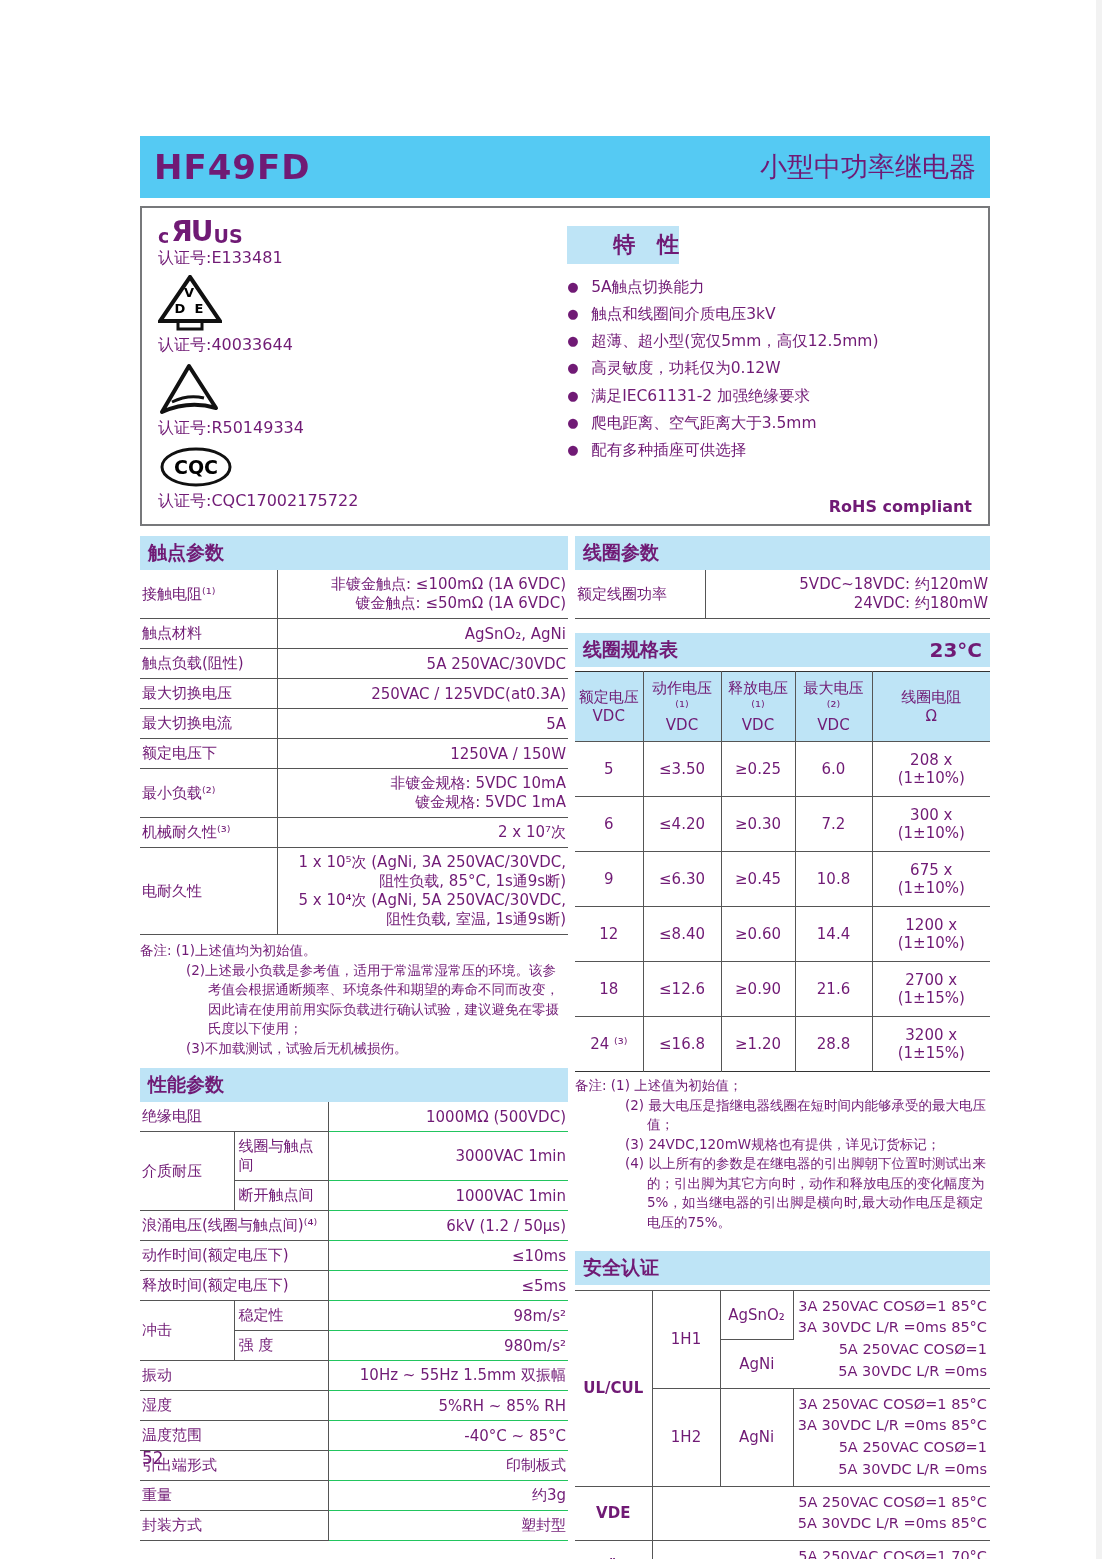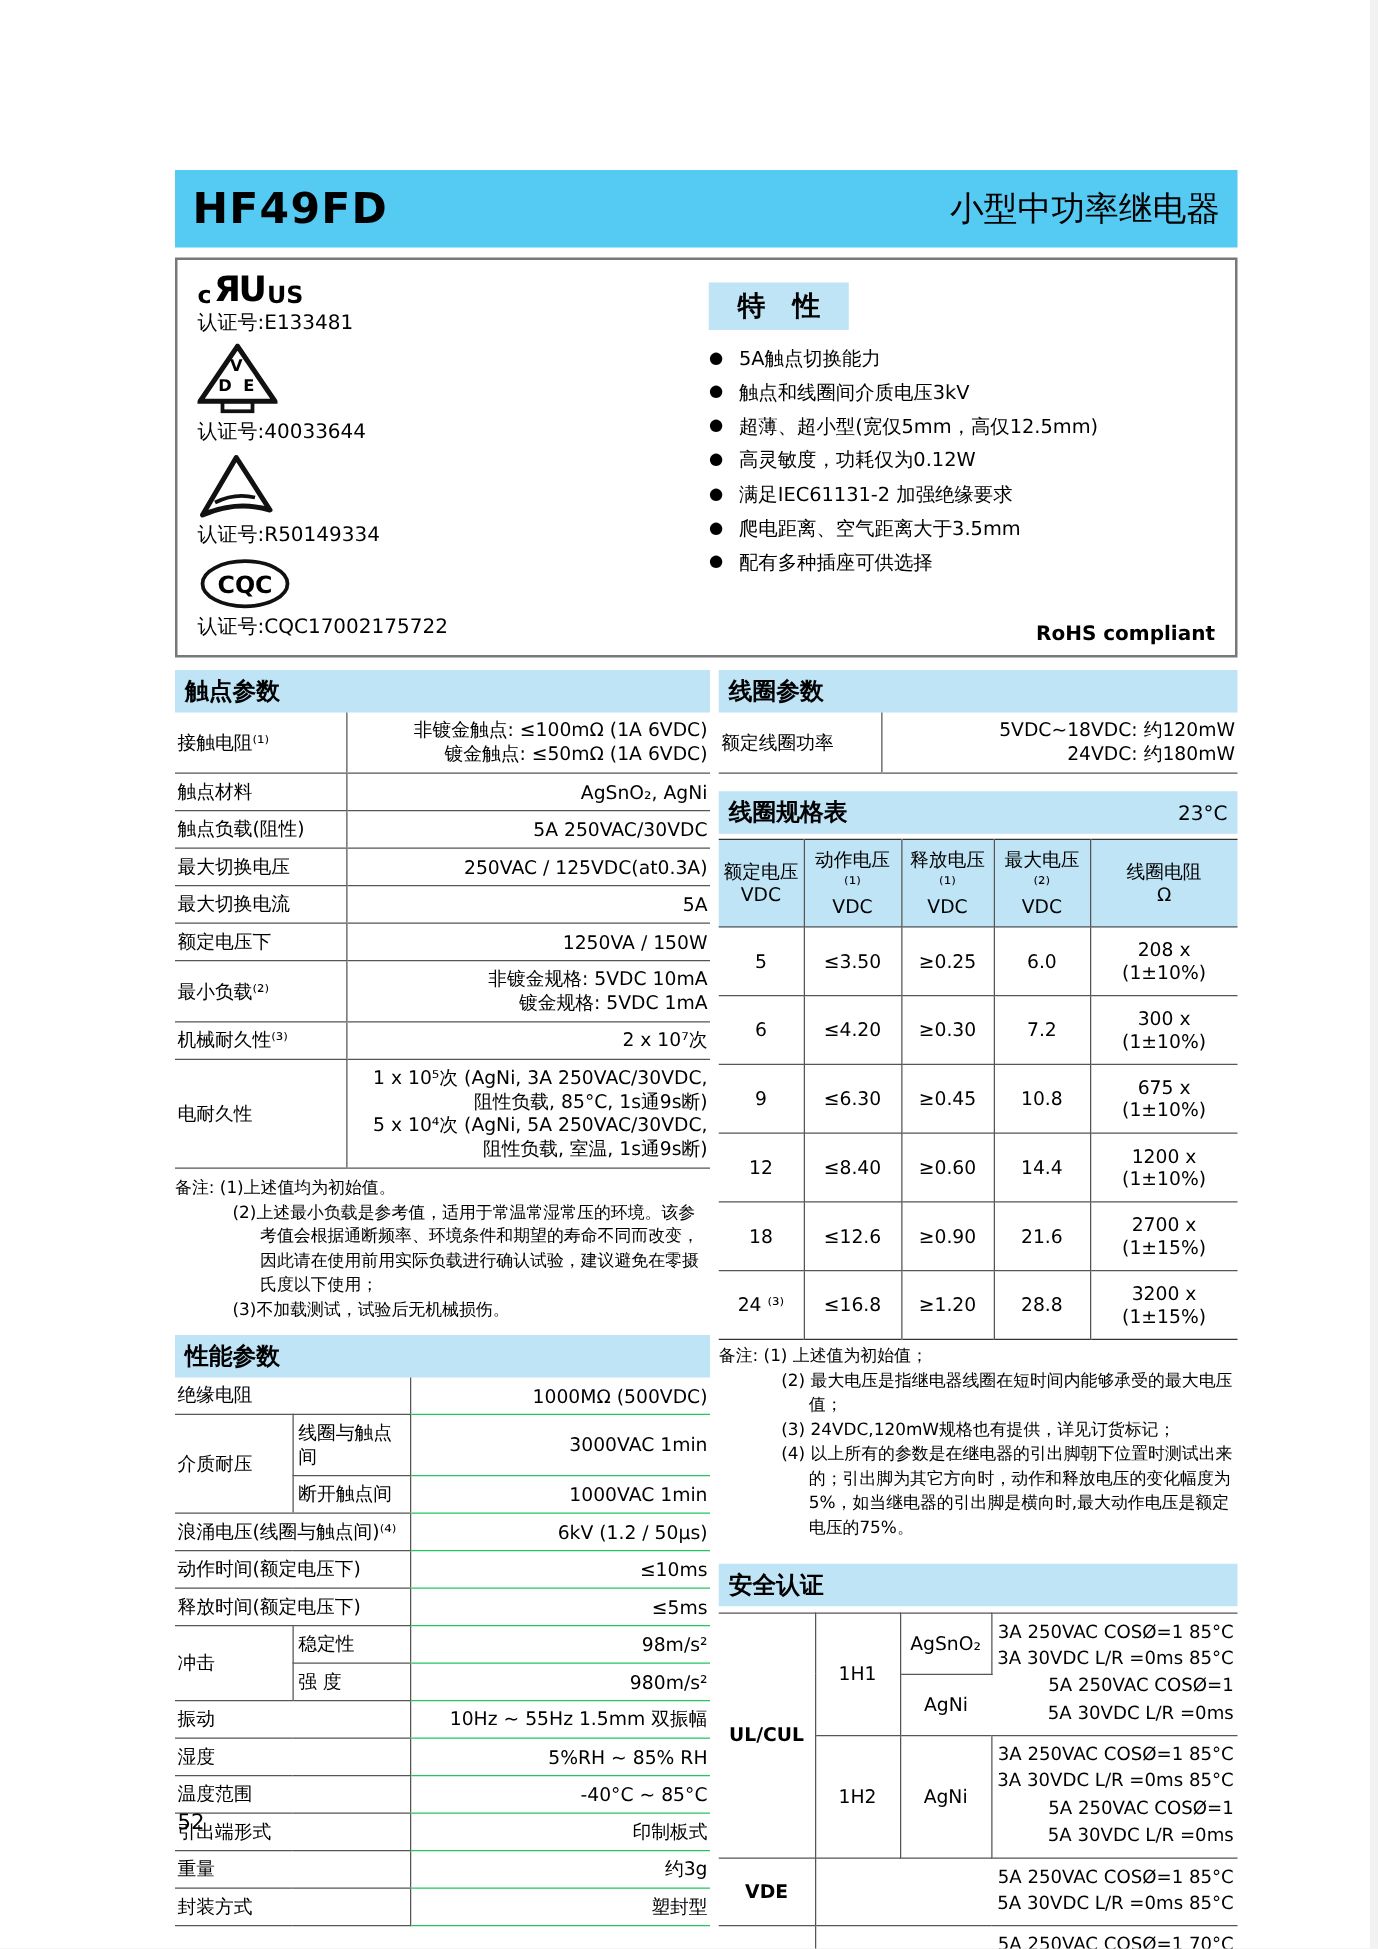--- a/index.html
+++ b/index.html
@@ -1,54 +1,54 @@
 <!DOCTYPE html>
 <html><head>
 <meta charset="utf-8">
 <style>
   * { margin:0; padding:0; box-sizing:border-box; }
   html,body { background:#e8e8e8; }
   .page {
     width:1102px; height:1559px; background:#ffffff; position:relative;
-    font-family:"DejaVu Sans","Liberation Sans",sans-serif; color:#000000;
+    font-family:"DejaVu Sans","Liberation Sans",sans-serif; color:#701a75;
     overflow:hidden; margin:0 auto; border-right:6px solid #f2f2f2;
   }
   .content { position:absolute; left:140px; top:136px; width:850px; }
 
   
   .banner { height:62px; background:#55caf3; display:flex; align-items:center;
     justify-content:space-between; padding:0 14px; }
   .banner .model { font-size:34px; font-weight:bold; letter-spacing:1px; }
   .banner .prod  { font-size:27px; font-weight:normal; }
 
   
   .certbox { border:2px solid #77787b; margin-top:8px; display:flex; min-height:252px; }
   .certcol { width:46%; padding:10px 8px 6px 16px; }
   .cert-item { margin-bottom:4px; }
   .cert-num { font-size:16px; margin:2px 0 6px 0; }
   .ul-logo { display:flex; align-items:flex-end; line-height:1; }
   .ul-logo .small { font-size:19px; font-weight:bold; }
   .ul-logo .big   { font-size:28px; font-weight:900; letter-spacing:-2px; margin:0 2px; }
   .logo-svg { display:block; }
   .featcol { flex:1; padding:12px 16px 8px 8px; display:flex; flex-direction:column; }
-  .feat-title { background:#bee4f6; width:112px; text-align:center; font-size:22px;
+  .feat-title { background:#bee4f6; width:112px; text-align:right; font-size:22px;
     font-weight:bold; padding:4px 0; margin:6px 0 10px 28px; }
   .feat-list { list-style:none; margin-left:28px; }
   .feat-list li { font-size:15.5px; line-height:1.75; position:relative; padding-left:24px; }
   .feat-list li::before { content:"●"; position:absolute; left:0; font-size:13px; top:2px; }
   .rohs { text-align:right; font-weight:bold; font-size:16px; margin-top:auto; }
 
   
   .cols { display:flex; margin-top:10px; gap:7px; }
   .col-l { width:428px; }
   .col-r { width:415px; }
 
   .sec-hdr { background:#bee4f6; font-size:19px; font-weight:bold; padding:4px 8px;
     display:flex; justify-content:space-between; align-items:center; }
-  .sec-hdr .temp { font-size:16px; font-weight:normal; }
+  .sec-hdr .temp { font-size:20px; font-weight:bold; }
 
   table { border-collapse:collapse; width:100%; table-layout:fixed; }
   td { font-size:15px; padding:5px 4px; vertical-align:middle; }
   .pre { white-space:pre-line; }
 
   
   .ptable td { border-bottom:1px solid #555; }
   .ptable .lab { width:137px; text-align:left; padding-left:2px; }
   .ptable .val { text-align:right; border-left:1px solid #555; padding-right:2px; }
   .perf .g   { width:66px;  text-align:left; padding-left:2px; border-bottom:1px solid #555; }

